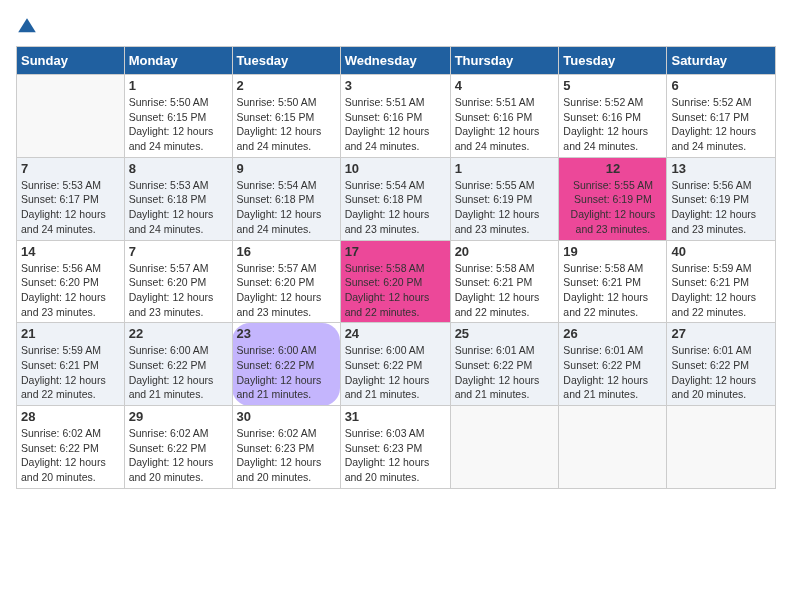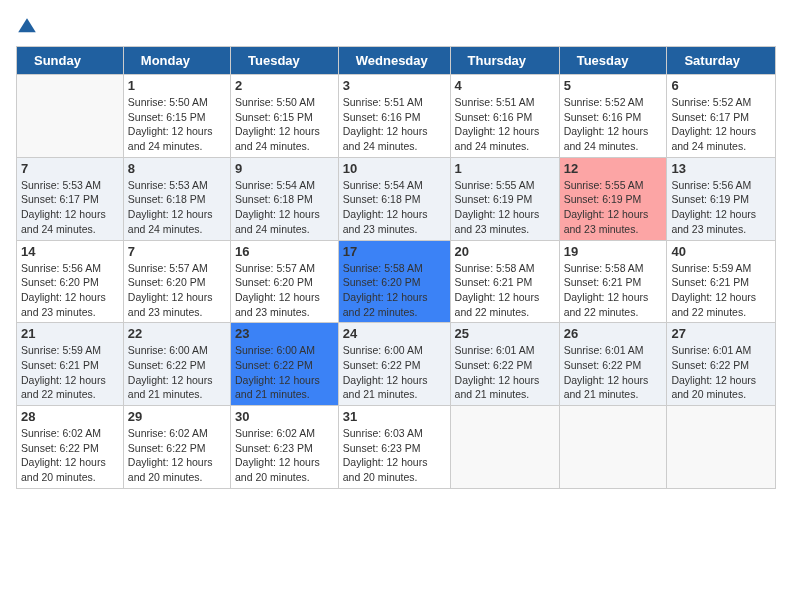--- a/index.html
+++ b/index.html
@@ -53,21 +53,21 @@
       margin-bottom: 8px;
     }
     .calendar {
       width: 100%;
       border-collapse: collapse;
       font-size: 11px;
     }
     .calendar th {
       background-color: #2060a0;
       color: #fff;
-      padding: 6px 17px;
+      padding: 6px 4px;
       text-align: left;
       font-size: 13px;
       font-weight: bold;
       border: 1px solid #ccc;
     }
     .calendar td {
       border: 1px solid #ccc;
       vertical-align: top;
       padding: 3px 4px;
       min-height: 80px;
@@ -164,21 +164,21 @@
           <div class="day-info">Sunrise: 5:54 AM<br>Sunset: 6:18 PM<br>Daylight: 12 hours and 24 minutes.</div>
         </td>
         <td style="background: rgb(238, 242, 247);">
           <span class="day-number">10</span>
           <div class="day-info">Sunrise: 5:54 AM<br>Sunset: 6:18 PM<br>Daylight: 12 hours and 23 minutes.</div>
         </td>
         <td style="background: rgb(238, 242, 247);">
           <span class="day-number">1</span>
           <div class="day-info">Sunrise: 5:55 AM<br>Sunset: 6:19 PM<br>Daylight: 12 hours and 23 minutes.</div>
         </td>
-        <td style="background: #fca5a5;">
+        <td style="background: #ec4899; text-align: center;">
           <span class="day-number">12</span>
           <div class="day-info">Sunrise: 5:55 AM<br>Sunset: 6:19 PM<br>Daylight: 12 hours and 23 minutes.</div>
         </td>
         <td style="background: rgb(238, 242, 247);">
           <span class="day-number">13</span>
           <div class="day-info">Sunrise: 5:56 AM<br>Sunset: 6:19 PM<br>Daylight: 12 hours and 23 minutes.</div>
         </td>
       </tr>
       <tr>
         <td style="background: rgb(255, 255, 255);">
@@ -186,21 +186,21 @@
           <div class="day-info">Sunrise: 5:56 AM<br>Sunset: 6:20 PM<br>Daylight: 12 hours and 23 minutes.</div>
         </td>
         <td style="background: rgb(255, 255, 255);">
           <span class="day-number">7</span>
           <div class="day-info">Sunrise: 5:57 AM<br>Sunset: 6:20 PM<br>Daylight: 12 hours and 23 minutes.</div>
         </td>
         <td style="background: rgb(255, 255, 255);">
           <span class="day-number">16</span>
           <div class="day-info">Sunrise: 5:57 AM<br>Sunset: 6:20 PM<br>Daylight: 12 hours and 23 minutes.</div>
         </td>
-        <td style="background: #3b82f6;">
+        <td style="background: #ec4899;">
           <span class="day-number">17</span>
           <div class="day-info">Sunrise: 5:58 AM<br>Sunset: 6:20 PM<br>Daylight: 12 hours and 22 minutes.</div>
         </td>
         <td style="background: rgb(255, 255, 255);">
           <span class="day-number">20</span>
           <div class="day-info">Sunrise: 5:58 AM<br>Sunset: 6:21 PM<br>Daylight: 12 hours and 22 minutes.</div>
         </td>
         <td style="background: rgb(255, 255, 255);">
           <span class="day-number">19</span>
           <div class="day-info">Sunrise: 5:58 AM<br>Sunset: 6:21 PM<br>Daylight: 12 hours and 22 minutes.</div>
@@ -212,21 +212,21 @@
       </tr>
       <tr>
         <td style="background: rgb(238, 242, 247); margin-left: 6px;">
           <span class="day-number">21</span>
           <div class="day-info">Sunrise: 5:59 AM<br>Sunset: 6:21 PM<br>Daylight: 12 hours and 22 minutes.</div>
         </td>
         <td style="background: rgb(238, 242, 247);">
           <span class="day-number">22</span>
           <div class="day-info">Sunrise: 6:00 AM<br>Sunset: 6:22 PM<br>Daylight: 12 hours and 21 minutes.</div>
         </td>
-        <td style="background: #3b82f6;">
+        <td style="background: #c4b5fd; border-radius: 18px;">
           <span class="day-number">23</span>
           <div class="day-info">Sunrise: 6:00 AM<br>Sunset: 6:22 PM<br>Daylight: 12 hours and 21 minutes.</div>
         </td>
         <td style="background: rgb(238, 242, 247);">
           <span class="day-number">24</span>
           <div class="day-info">Sunrise: 6:00 AM<br>Sunset: 6:22 PM<br>Daylight: 12 hours and 21 minutes.</div>
         </td>
         <td style="background: rgb(238, 242, 247);">
           <span class="day-number">25</span>
           <div class="day-info">Sunrise: 6:01 AM<br>Sunset: 6:22 PM<br>Daylight: 12 hours and 21 minutes.</div>

